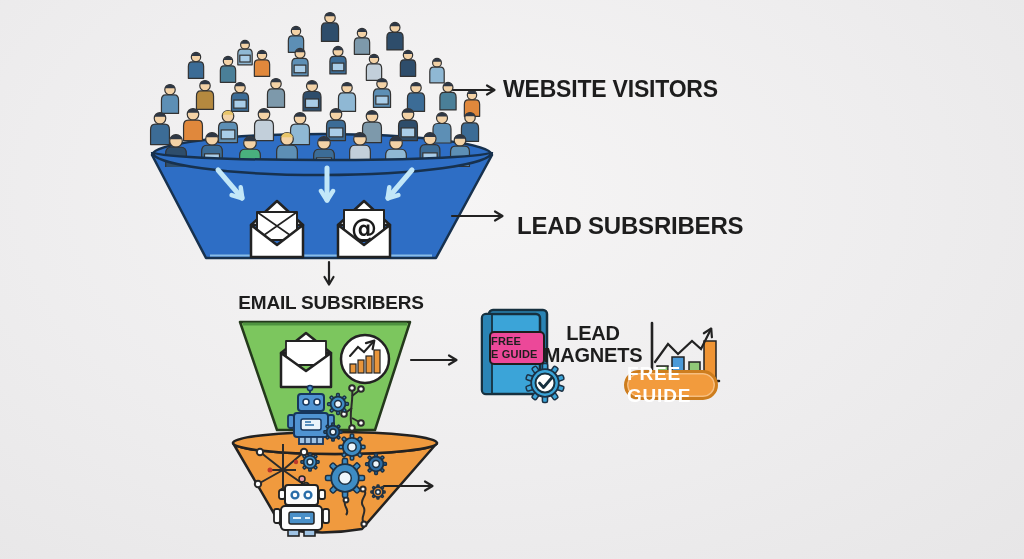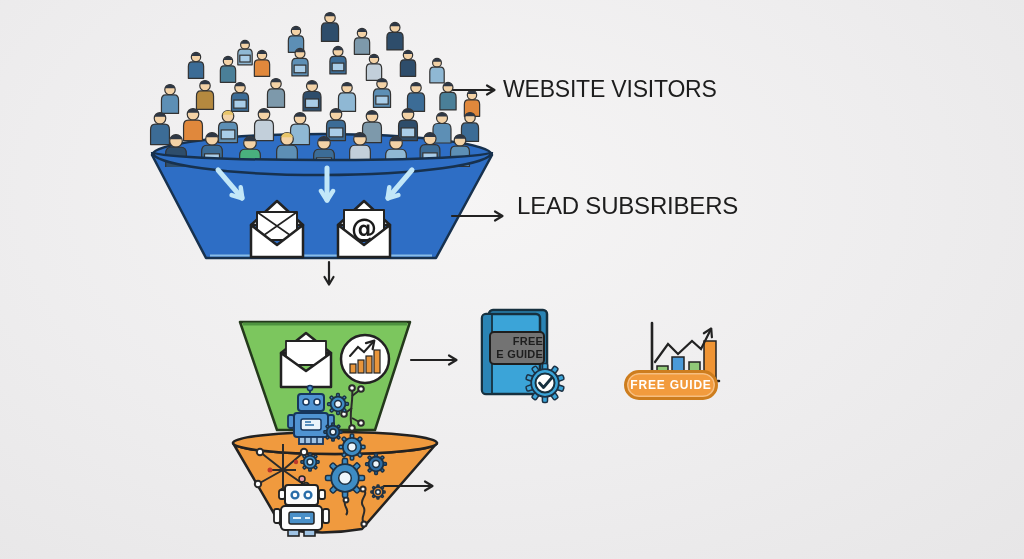--- a/index.html
+++ b/index.html
@@ -4,42 +4,42 @@
 <style>
   html,body{margin:0;padding:0;}
   body{
     width:1024px;height:559px;overflow:hidden;
     font-family:"Liberation Sans", sans-serif;
     background: radial-gradient(ellipse at 45% 35%, #f6f5f5 0%, #eeedee 55%, #e7e6e7 100%);
   }
   .stage{position:relative;width:1024px;height:559px;}
   svg{position:absolute;left:0;top:0;}
   .lbl{
-    position:absolute;font-weight:normal;color:var(--text-dark,#1d1d1d);
+    position:absolute;font-weight:bold;color:var(--text-dark,#1d1d1d);
     white-space:nowrap;letter-spacing:-0.2px;
   }
   .lbl-website{left:503px;top:76px;font-size:23px;}
-  .lbl-lead{left:517px;top:192px;font-size:24px;}
+  .lbl-lead{left:517px;top:212px;font-size:24px;}
   .lbl-email{left:238px;top:292px;width:186px;font-size:19px;text-align:center;}
   .lbl-ai{left:452px;top:471px;font-size:23px;}
   .lbl-magnets{left:543px;top:322px;width:100px;font-size:20px;line-height:1.1;
     text-align:center;white-space:normal;}
   .badge-free-guide{
     position:absolute;left:624px;top:370px;width:94px;height:30px;
     background:var(--badge-orange,#f5a13d);
     border:3px solid #cd7d1e;border-radius:17px;
     box-shadow:inset 0 0 0 1.5px rgba(255,255,255,.35);
-    color:#ffffff;font-weight:bold;font-size:12px;letter-spacing:.8px;
+    color:#ffffff;font-weight:bold;font-size:19px;letter-spacing:.8px;
     display:flex;align-items:center;justify-content:center;box-sizing:border-box;
   }
   .book-label{
     position:absolute;left:489px;top:331px;width:52px;
-    background:#737373;border:2px solid #1e1e1e;border-radius:5px;
+    background:#ec4899;border:2px solid #1e1e1e;border-radius:5px;
     font-size:11px;line-height:1.18;font-weight:bold;color:#1e1e1e;
-    text-align:right;padding:2px 0;letter-spacing:.2px;
+    text-align:left;padding:2px 0;letter-spacing:.2px;
   }
 </style>
 </head>
 <body>
 
 <div class="stage">
 
 <svg width="1024" height="559" viewBox="0 0 1024 559">
   <defs>
     <marker id="mDark" markerUnits="userSpaceOnUse" markerWidth="14" markerHeight="14" viewBox="0 0 14 14" refX="10" refY="7" orient="auto">
@@ -423,20 +423,22 @@
       <rect x="672" y="357" width="12" height="24" fill="#4a9ad9"></rect>
       <rect x="689" y="362" width="11" height="19" fill="#90c978"></rect>
       <rect x="704" y="341" width="12" height="40" fill="#ef9434"></rect>
     </g>
     <path d="M655,362 L668,344 L678,354 L692,341 L701,349 L711,329" fill="none" stroke="#222" stroke-width="2.2" marker-end="url(#mDark)" stroke-linecap="round"></path>
   </g>
 </svg>
 
 <div class="lbl lbl-website">WEBSITE VISITORS</div>
 <div class="lbl lbl-lead">LEAD SUBSRIBERS</div>
+<div class="lbl lbl-email">EMAIL SUBSRIBERS</div>
+<div class="lbl lbl-magnets">LEAD MAGNETS</div>
 
 <div class="book-label">
   <div>FREE</div>
   <div>E GUIDE</div>
 </div>
 
 <div class="badge-free-guide">FREE GUIDE</div>
 
 </div>
 

